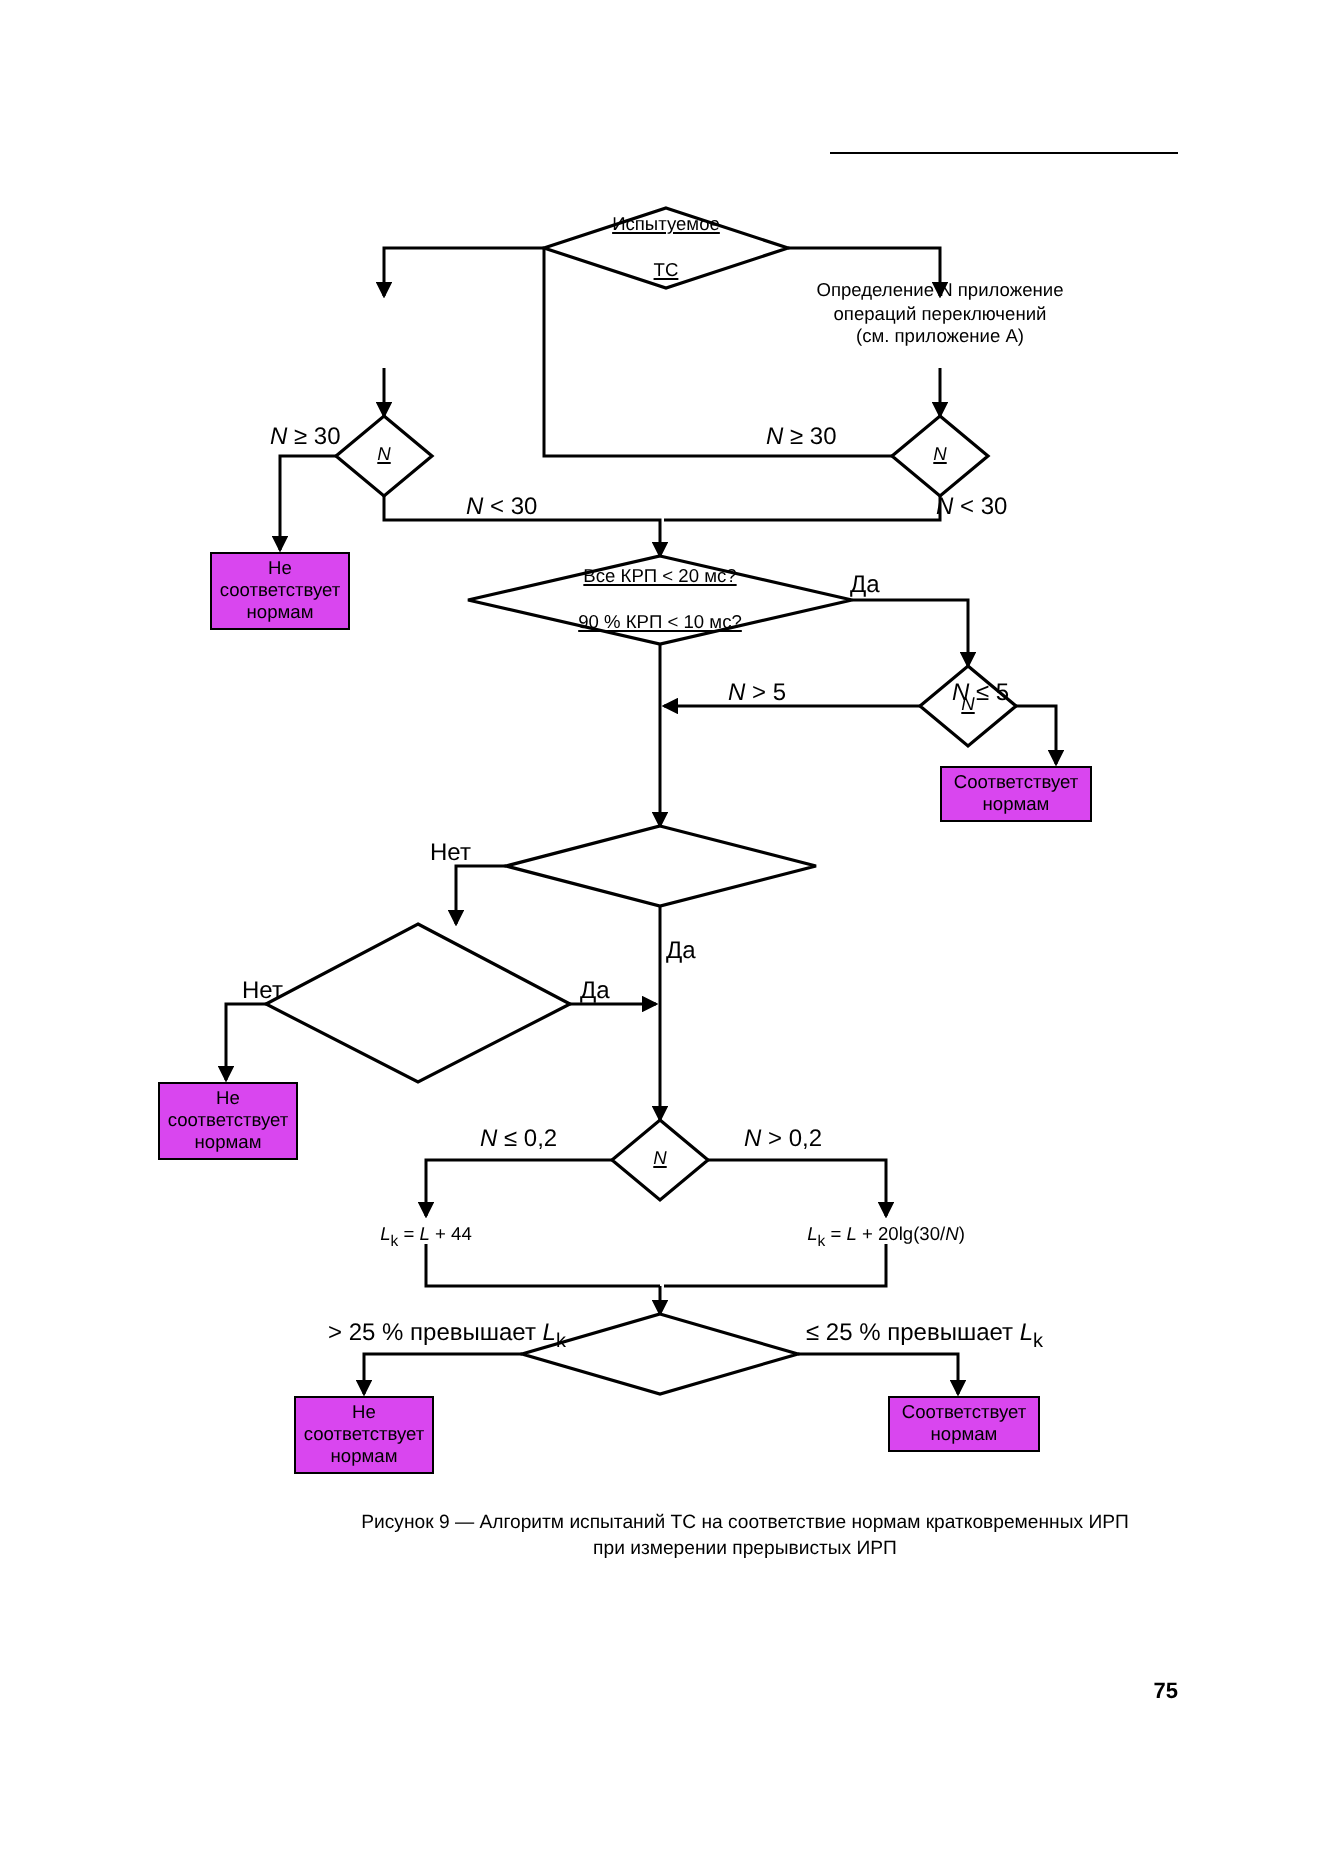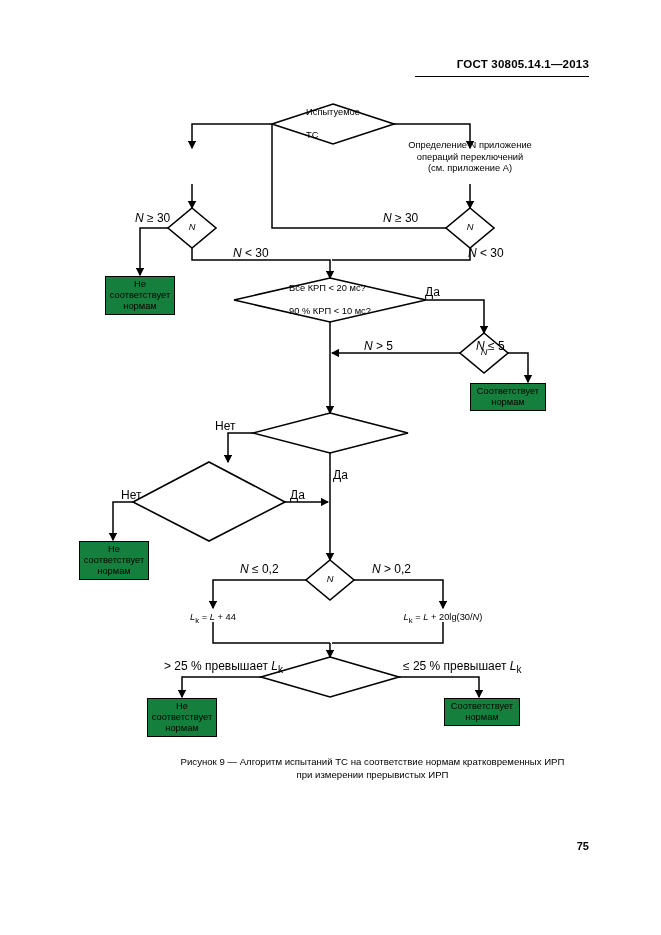--- a/index.html
+++ b/index.html
@@ -24,32 +24,32 @@
   .figure{position:absolute;left:0;top:0;width:661px;height:935px;}
   svg.wires{position:absolute;left:0;top:0;width:661px;height:935px;}
 
   
   .textblk{
     position:absolute;text-align:center;font-size:9.3px;line-height:11.5px;
   }
 
   
   .box{
-    position:absolute;border:1.6px solid #000;background:#15803d;
+    position:absolute;border:1.6px solid #000;background:#d946ef;
     display:flex;align-items:center;justify-content:center;
     text-align:center;font-size:9.3px;line-height:11.3px;
     box-sizing:border-box;
   }
 
   
   .diamond{position:absolute;}
   .diamond .lbl{
     position:absolute;left:0;top:0;width:100%;height:100%;
     display:flex;align-items:center;justify-content:center;
-    font-size:9.3px;line-height:11.3px;
+    text-align:center;font-size:9.3px;line-height:11.3px;text-decoration:underline;
   }
   .diamond .lbl span{display:block;}
 
   .edge-label{
     position:absolute;font-size:12px;line-height:10px;white-space:nowrap;
   }
   .ital{font-style:italic;}
 
   .caption{
     position:absolute;left:0;top:755px;width:661px;text-align:center;
@@ -57,21 +57,20 @@
   }
   .pageno{
     position:absolute;right:72px;top:840px;font-size:11px;font-weight:bold;
   }
 </style>
 </head>
 <body>
 
 <div class="page">
 
-  <div class="header">ГОСТ 30805.14.1—2013</div>
   <div class="header-rule"></div>
 
   <div class="figure">
 
     <svg class="wires" viewBox="0 0 661 935">
       <defs>
         <marker id="ah" viewBox="0 0 10 10" refX="8.5" refY="5" markerWidth="5.5" markerHeight="5.5" orient="auto-start-reverse">
           <path d="M 0 0 L 10 5 L 0 10 z" fill="#000"></path>
         </marker>
       </defs>

